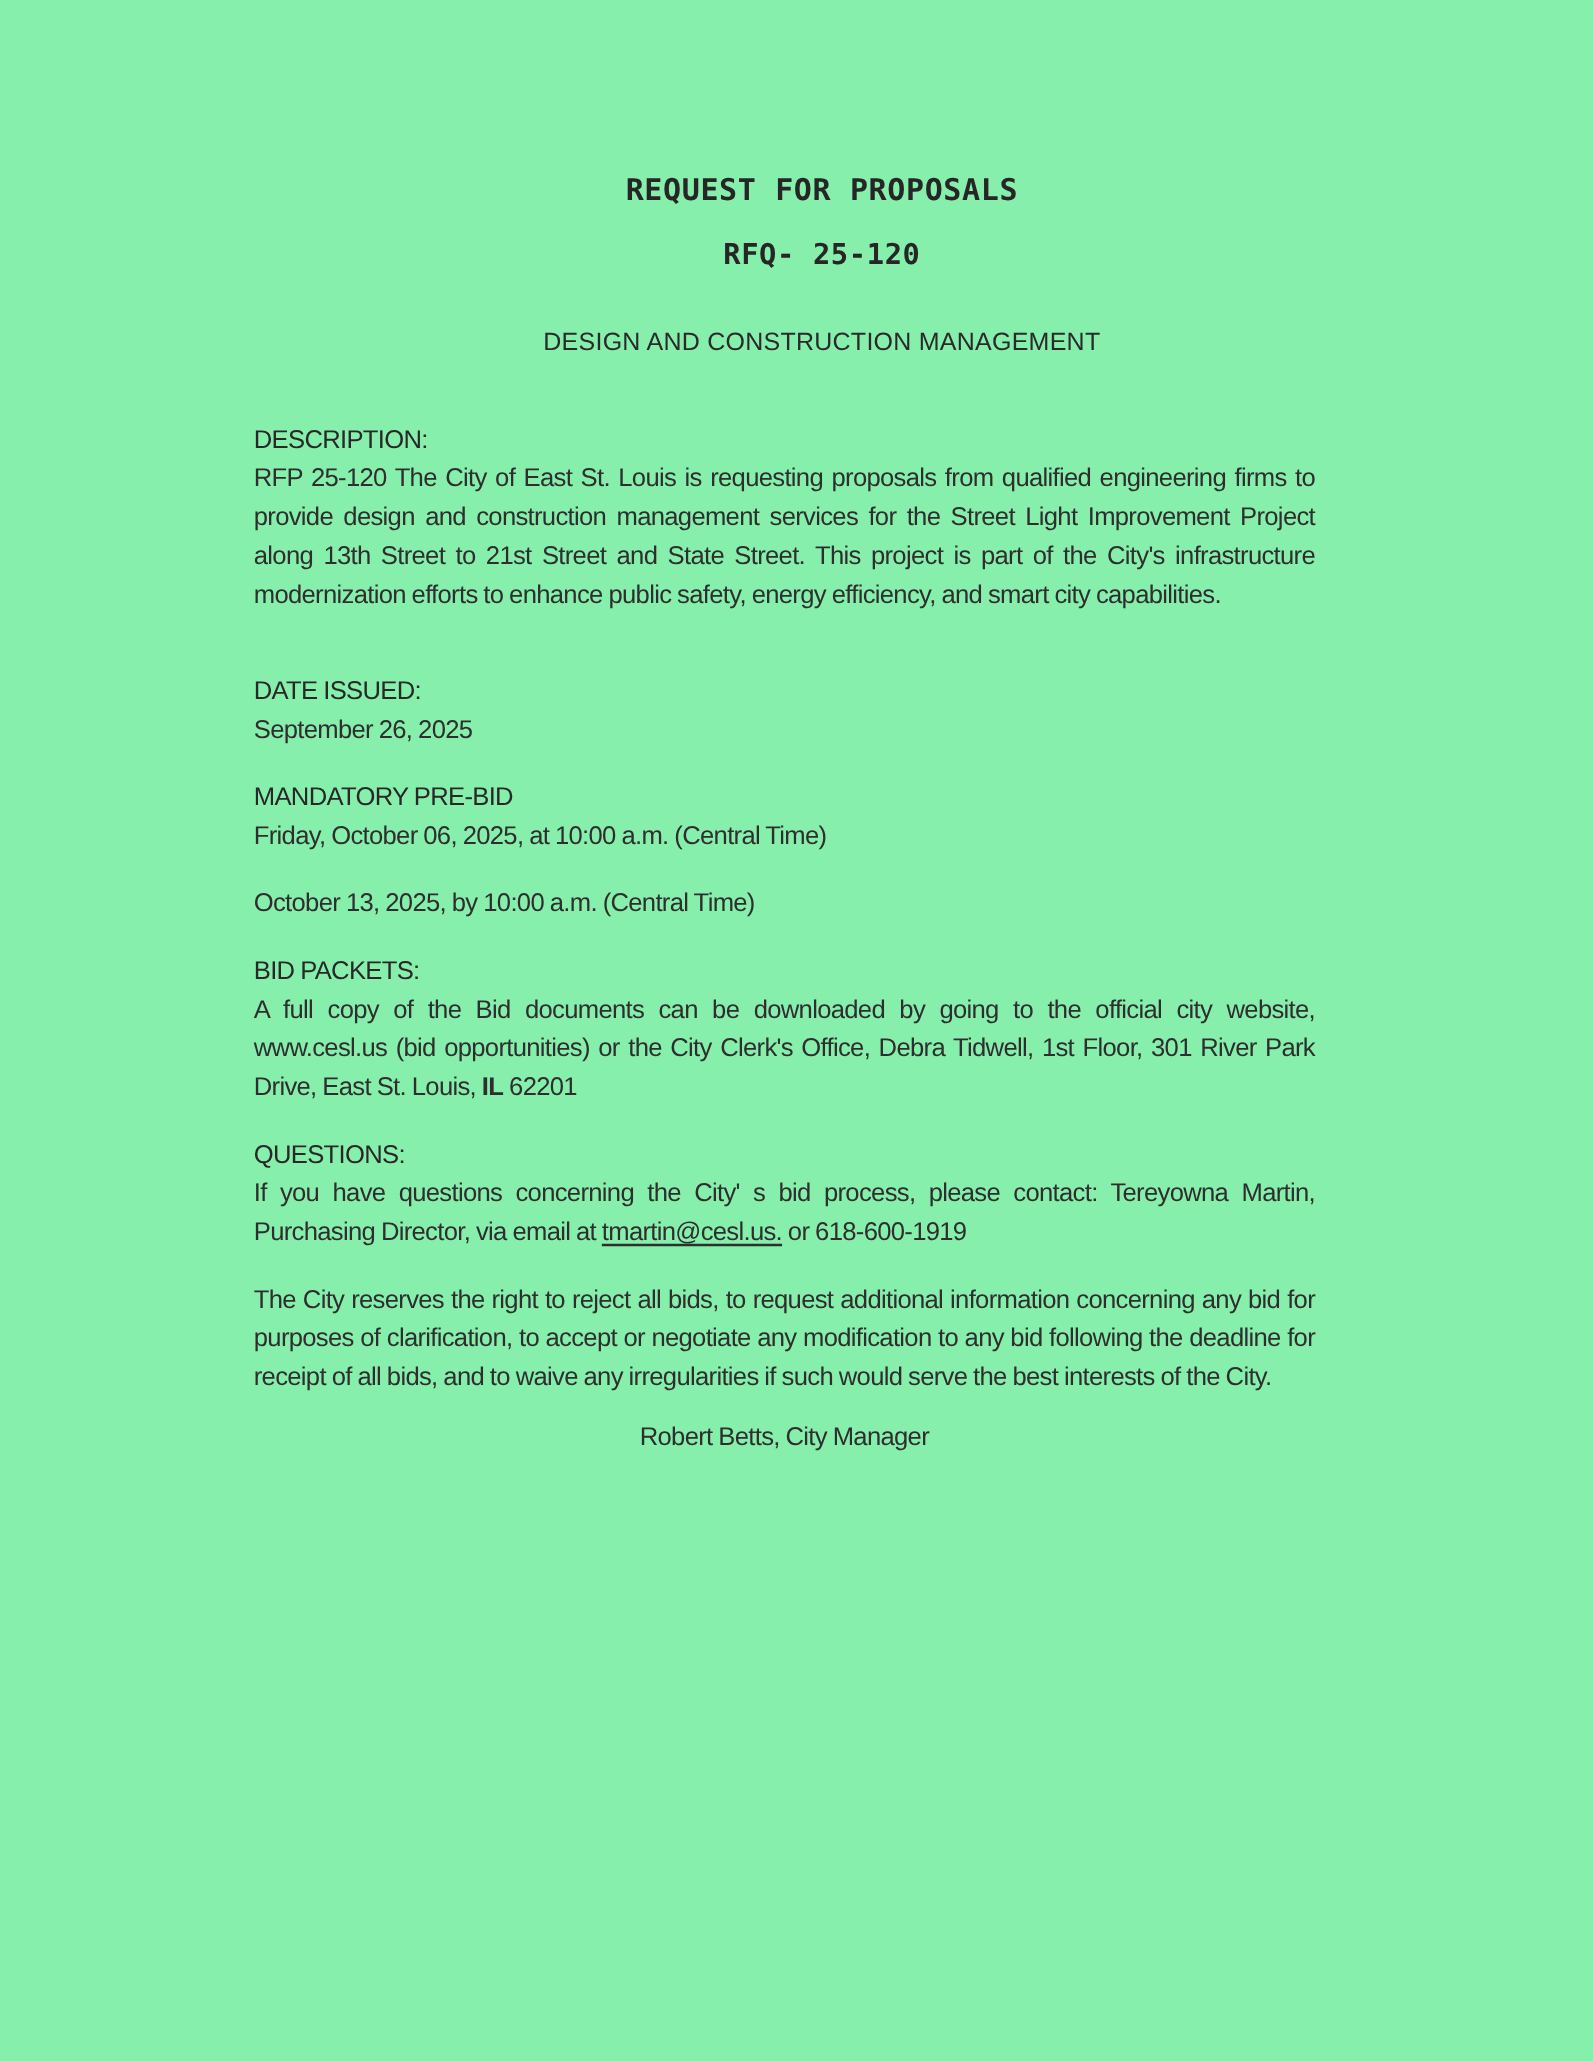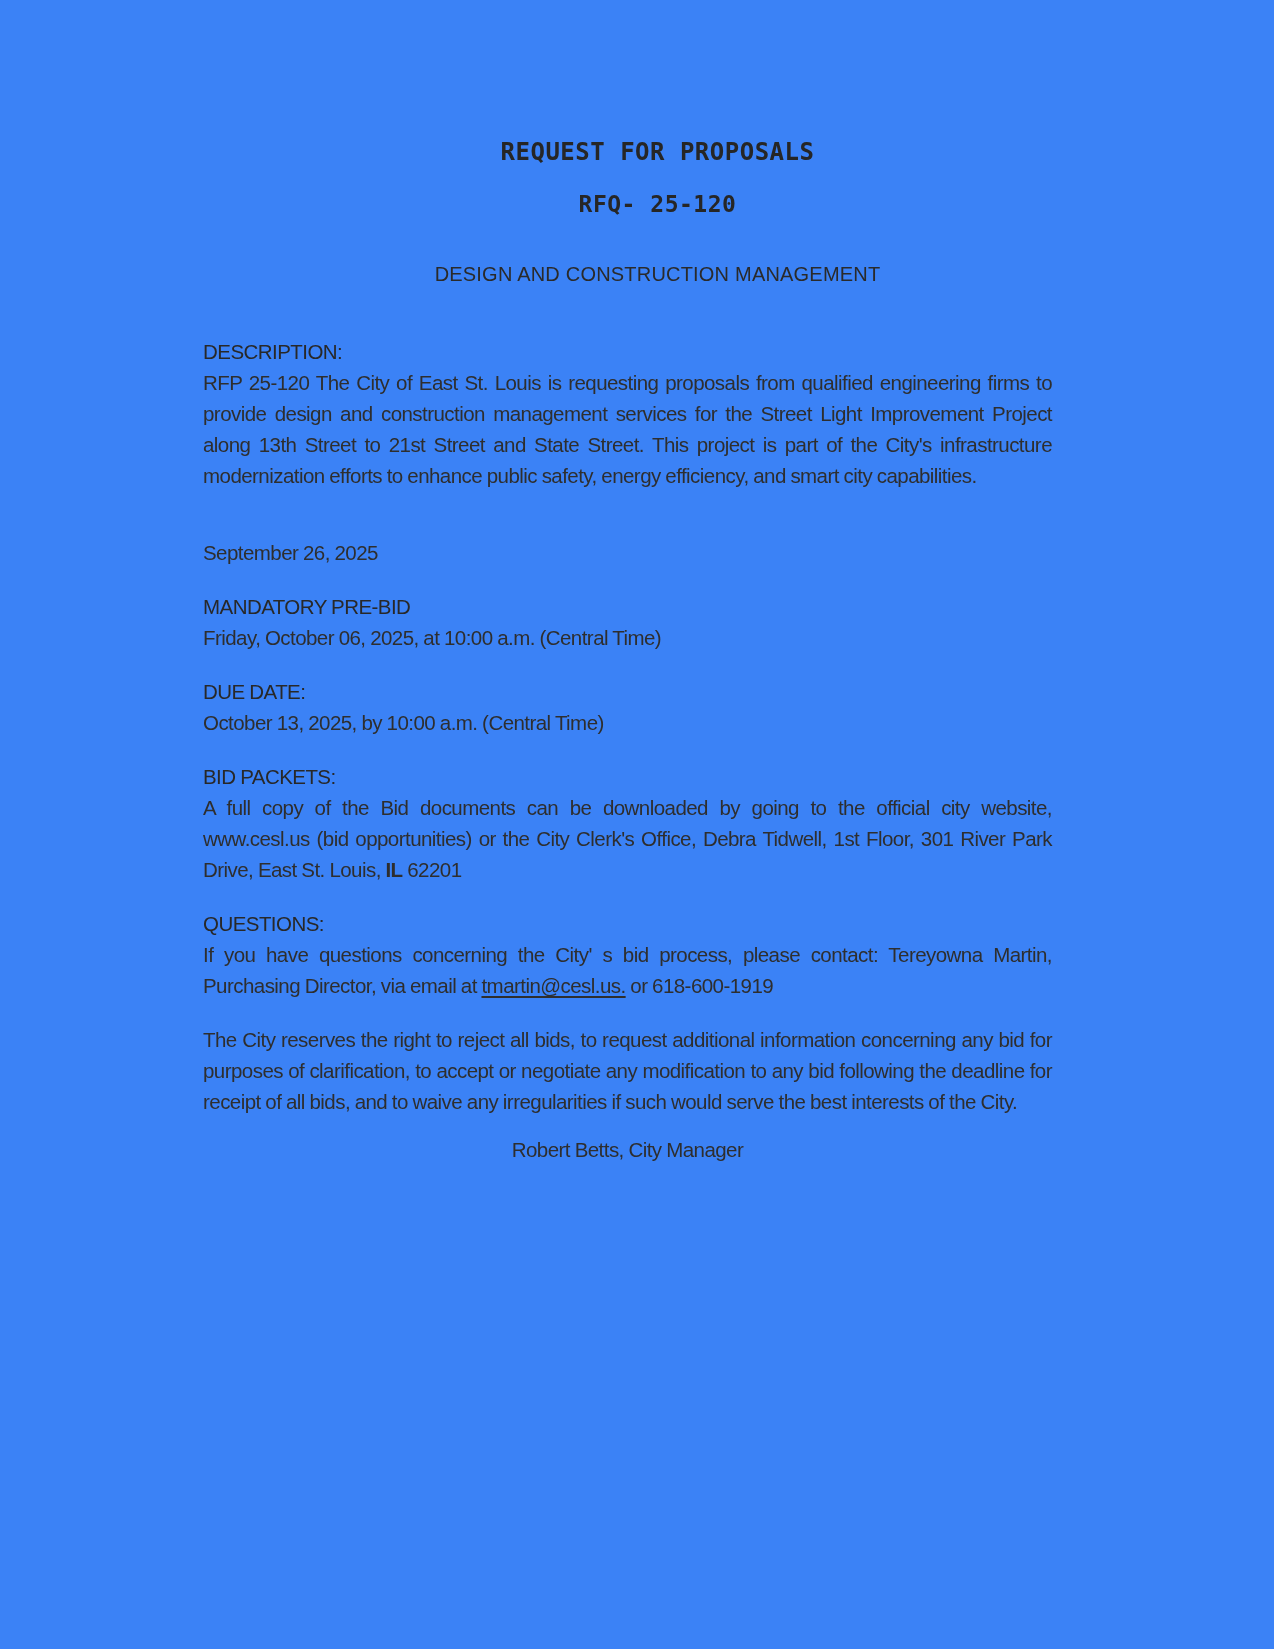--- a/index.html
+++ b/index.html
@@ -4,21 +4,21 @@
 <style>
   html, body {
     margin: 0;
     padding: 0;
     background: #ffffff;
   }
   .page {
     position: relative;
     width: 1274px;
     height: 1649px;
-    background: #3b82f6;
+    background: #86efac;
     overflow: hidden;
     font-family: "Liberation Sans", sans-serif;
     color: #2e2e2e;
   }
   
   .doc-header {
     margin-left: 233px;
     width: 849px;
     padding-top: 138px;
     text-align: center;
@@ -95,30 +95,30 @@
   </header>
 
   <main class="doc-body">
 
     <section class="section first">
       <span class="section-label">DESCRIPTION:</span>
       <p>RFP 25-120 The City of East St. Louis is requesting proposals from qualified engineering firms to provide design and construction management services for the Street Light Improvement Project along 13th Street to 21st Street and State Street. This project is part of the City's infrastructure modernization efforts to enhance public safety, energy efficiency, and smart city capabilities.</p>
     </section>
 
     <section class="section gap-large">
+      <span class="section-label">DATE ISSUED:</span>
       <p>September 26, 2025</p>
     </section>
 
     <section class="section">
       <span class="section-label">MANDATORY PRE-BID</span>
       <p>Friday, October 06, 2025, at 10:00 a.m. (Central Time)</p>
     </section>
 
     <section class="section">
-      <span class="section-label">DUE DATE:</span>
       <p>October 13, 2025, by 10:00 a.m. (Central Time)</p>
     </section>
 
     <section class="section">
       <span class="section-label">BID PACKETS:</span>
       <p><span>A full copy of the Bid documents can be downloaded by going to the official city website, www.cesl.us (bid opportunities) or the City Clerk's Office, Debra Tidwell, 1st Floor, 301 River Park Drive, East St. Louis,</span>
         <span class="state-abbr">IL</span>
         <span>62201</span></p>
     </section>
 

